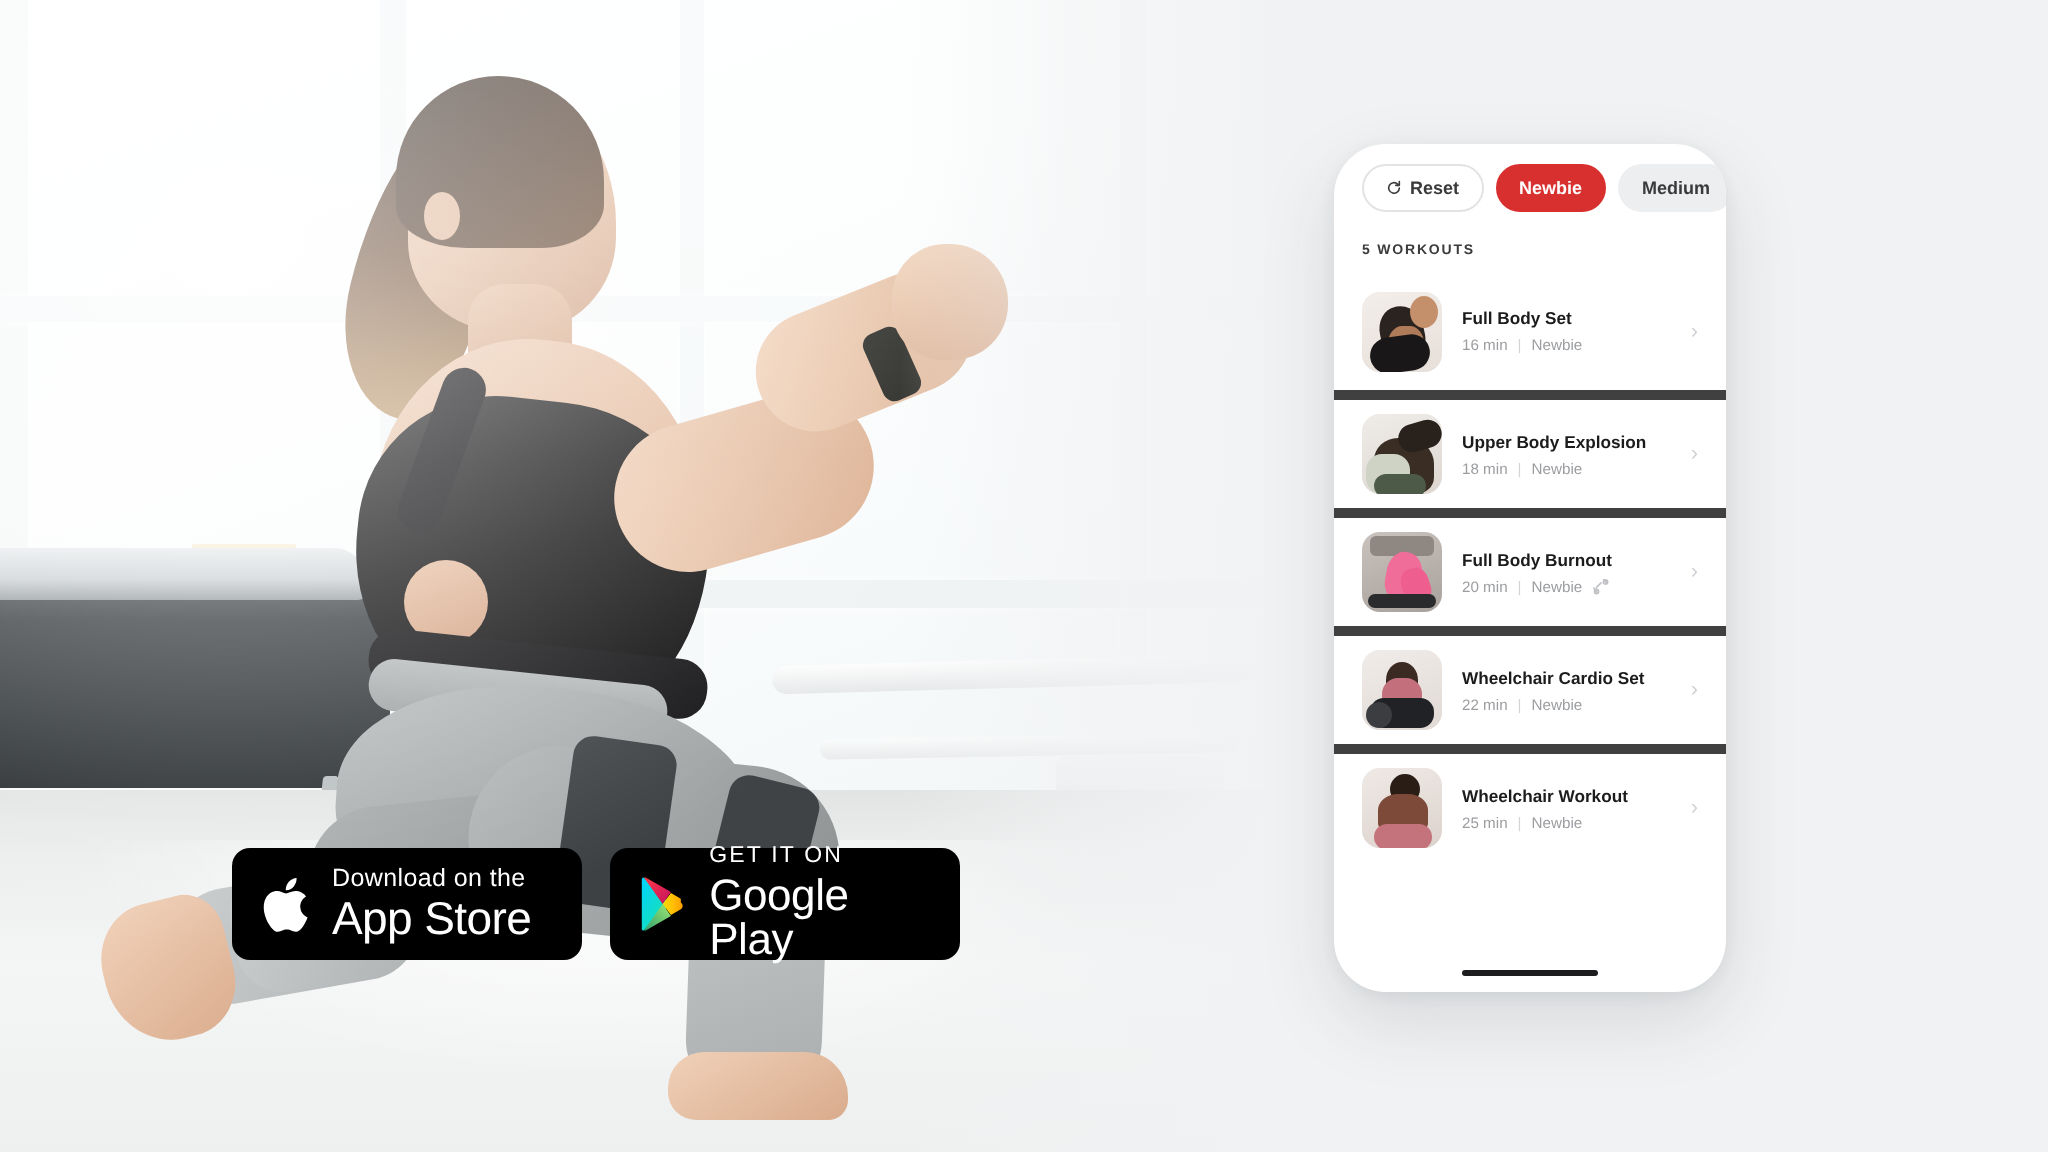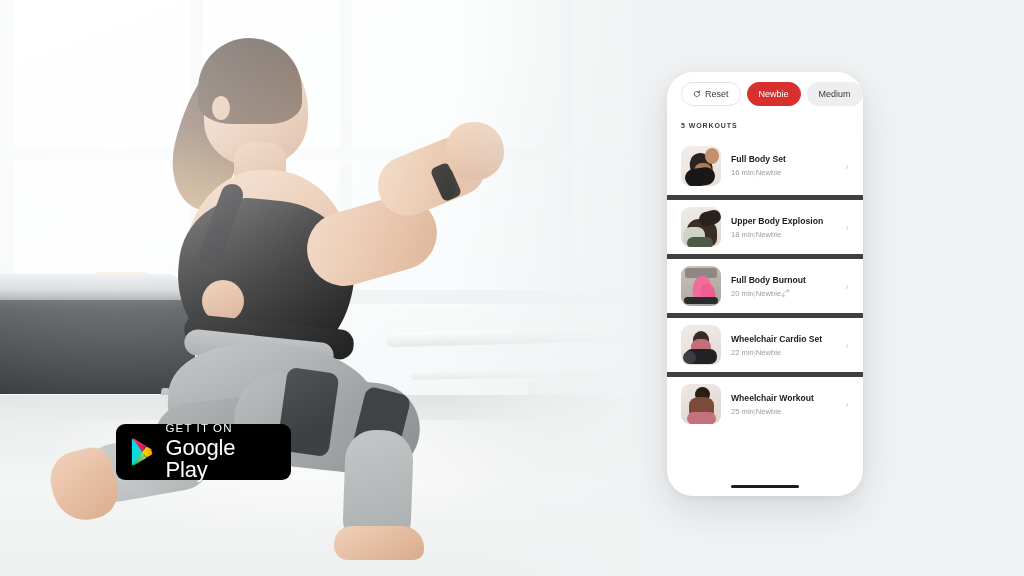--- a/index.html
+++ b/index.html
@@ -237,21 +237,21 @@
     color:#222; background:none; border:none; cursor:pointer; flex:0 0 auto;
   }
   .phone-title {
     flex:1; text-align:center; font-family:"Liberation Serif", serif;
     font-size:11.5px; font-weight:700; color:#1b1b1b; letter-spacing:.1px; margin-right:20px;
   }
 
   .chips { display:flex; gap:6px; padding:10px 0 0 14px; overflow:hidden; flex:0 0 auto; }
   .chip {
     height:24px; border-radius:13px; display:flex; align-items:center; gap:4px;
-    padding:0 11px; font-size:9px; font-weight:400; white-space:nowrap;
+    padding:0 11px; font-size:9px; font-weight:700; white-space:nowrap;
     border:1px solid transparent; cursor:pointer; flex:0 0 auto;
   }
   .chip-reset { background:#fff; border-color:#e2e3e5; color:#3a3a3a; }
   .chip-active { background:#d8302f; color:#fff; border-color:#d8302f; }
   .chip-plain { background:#eceef0; color:#3a3a3a; }
 
   .section-label {
     padding:16px 0 7px 14px; font-size:7px; font-weight:700;
     letter-spacing:.9px; color:#3b3b3b;
   }
@@ -259,21 +259,21 @@
   .workouts { flex:1; overflow:hidden; }
   .w-row {
     display:flex; align-items:center; gap:10px; padding:8px 12px 8px 14px;
     border-top:5px solid #404040; cursor:pointer; height:59px;
   }
   .w-row:first-child { border-top:none; }
   .w-thumb { width:40px; height:40px; border-radius:9px; flex:0 0 auto; overflow:hidden; position:relative; background:#f2f2f3; }
   .w-thumb span { position:absolute; display:block; }
   .w-info { flex:1; min-width:0; }
   .w-name { font-size:8.6px; font-weight:700; color:#1c1c1c; white-space:nowrap; overflow:hidden; text-overflow:ellipsis; }
-  .w-meta { font-size:7.6px; color:#9b9da0; margin-top:4px; display:flex; align-items:center; }
+  .w-meta { font-size:7.6px; color:#9b9da0; margin-top:4px; display:flex; align-items:center; gap:5px; }
   .w-sep { color:#d2d4d6; }
   .w-eq { width:9px; height:9px; opacity:.55; display:inline-flex; }
   .w-chev { flex:0 0 auto; color:#cfd1d4; font-size:11px; padding-right:2px; }
 
   .home-ind { height:20px; display:flex; align-items:center; justify-content:center; }
   .home-ind i { display:block; width:68px; height:3px; background:#1d1d1f; border-radius:2px; }
 
   
   .t-bg { inset:0; }
   .t1 .t-bg { background:linear-gradient(160deg,#f3eeea,#e7dfd9); }
@@ -365,20 +365,30 @@
       <div class="f-part legwarmer"></div>
       <div class="f-part foot-back"></div>
     </div>
 
     <div class="photo-wash"></div>
     <div class="photo-fade"></div>
   </div>
 
   <div class="badges">
 
+    <a class="badge badge-apple">
+      <svg width="26" height="31" viewBox="0 0 26 31">
+        <path fill="#fff" d="M20.1 16.3c0-3.4 2.8-5 2.9-5.1-1.6-2.3-4-2.6-4.9-2.7-2.1-.2-4.1 1.2-5.1 1.2-1.1 0-2.7-1.2-4.4-1.2-2.3 0-4.4 1.3-5.6 3.4-2.4 4.1-.6 10.2 1.7 13.6 1.1 1.6 2.5 3.5 4.3 3.4 1.7-.1 2.3-1.1 4.4-1.1s2.6 1.1 4.4 1.1c1.8 0 3-1.7 4.1-3.3 1.3-1.9 1.8-3.7 1.9-3.8-.1-.1-3.6-1.4-3.7-5.5z"></path>
+        <path fill="#fff" d="M16.9 6.2c.9-1.1 1.5-2.7 1.4-4.2-1.4.05-3.1.9-4 2-.8 1-1.6 2.6-1.4 4.1 1.6.1 3.1-.8 4-1.9z"></path>
+      </svg>
+      <span class="badge-txt">
+        <span class="badge-small">Download on the</span>
+        <span class="badge-big">App Store</span>
+      </span>
+    </a>
 
     <a class="badge badge-gp">
       <svg width="27" height="30" viewBox="0 0 27 30">
         <defs>
           <linearGradient id="gpA" x1="0" y1="0" x2="1" y2="1">
             <stop offset="0" stop-color="#00d3ff"></stop>
               <stop offset="1" stop-color="#1fe4a0"></stop>
           </linearGradient>
           <linearGradient id="gpB" x1="0" y1="0" x2="1" y2="0">
             <stop offset="0" stop-color="#ffe000"></stop>

